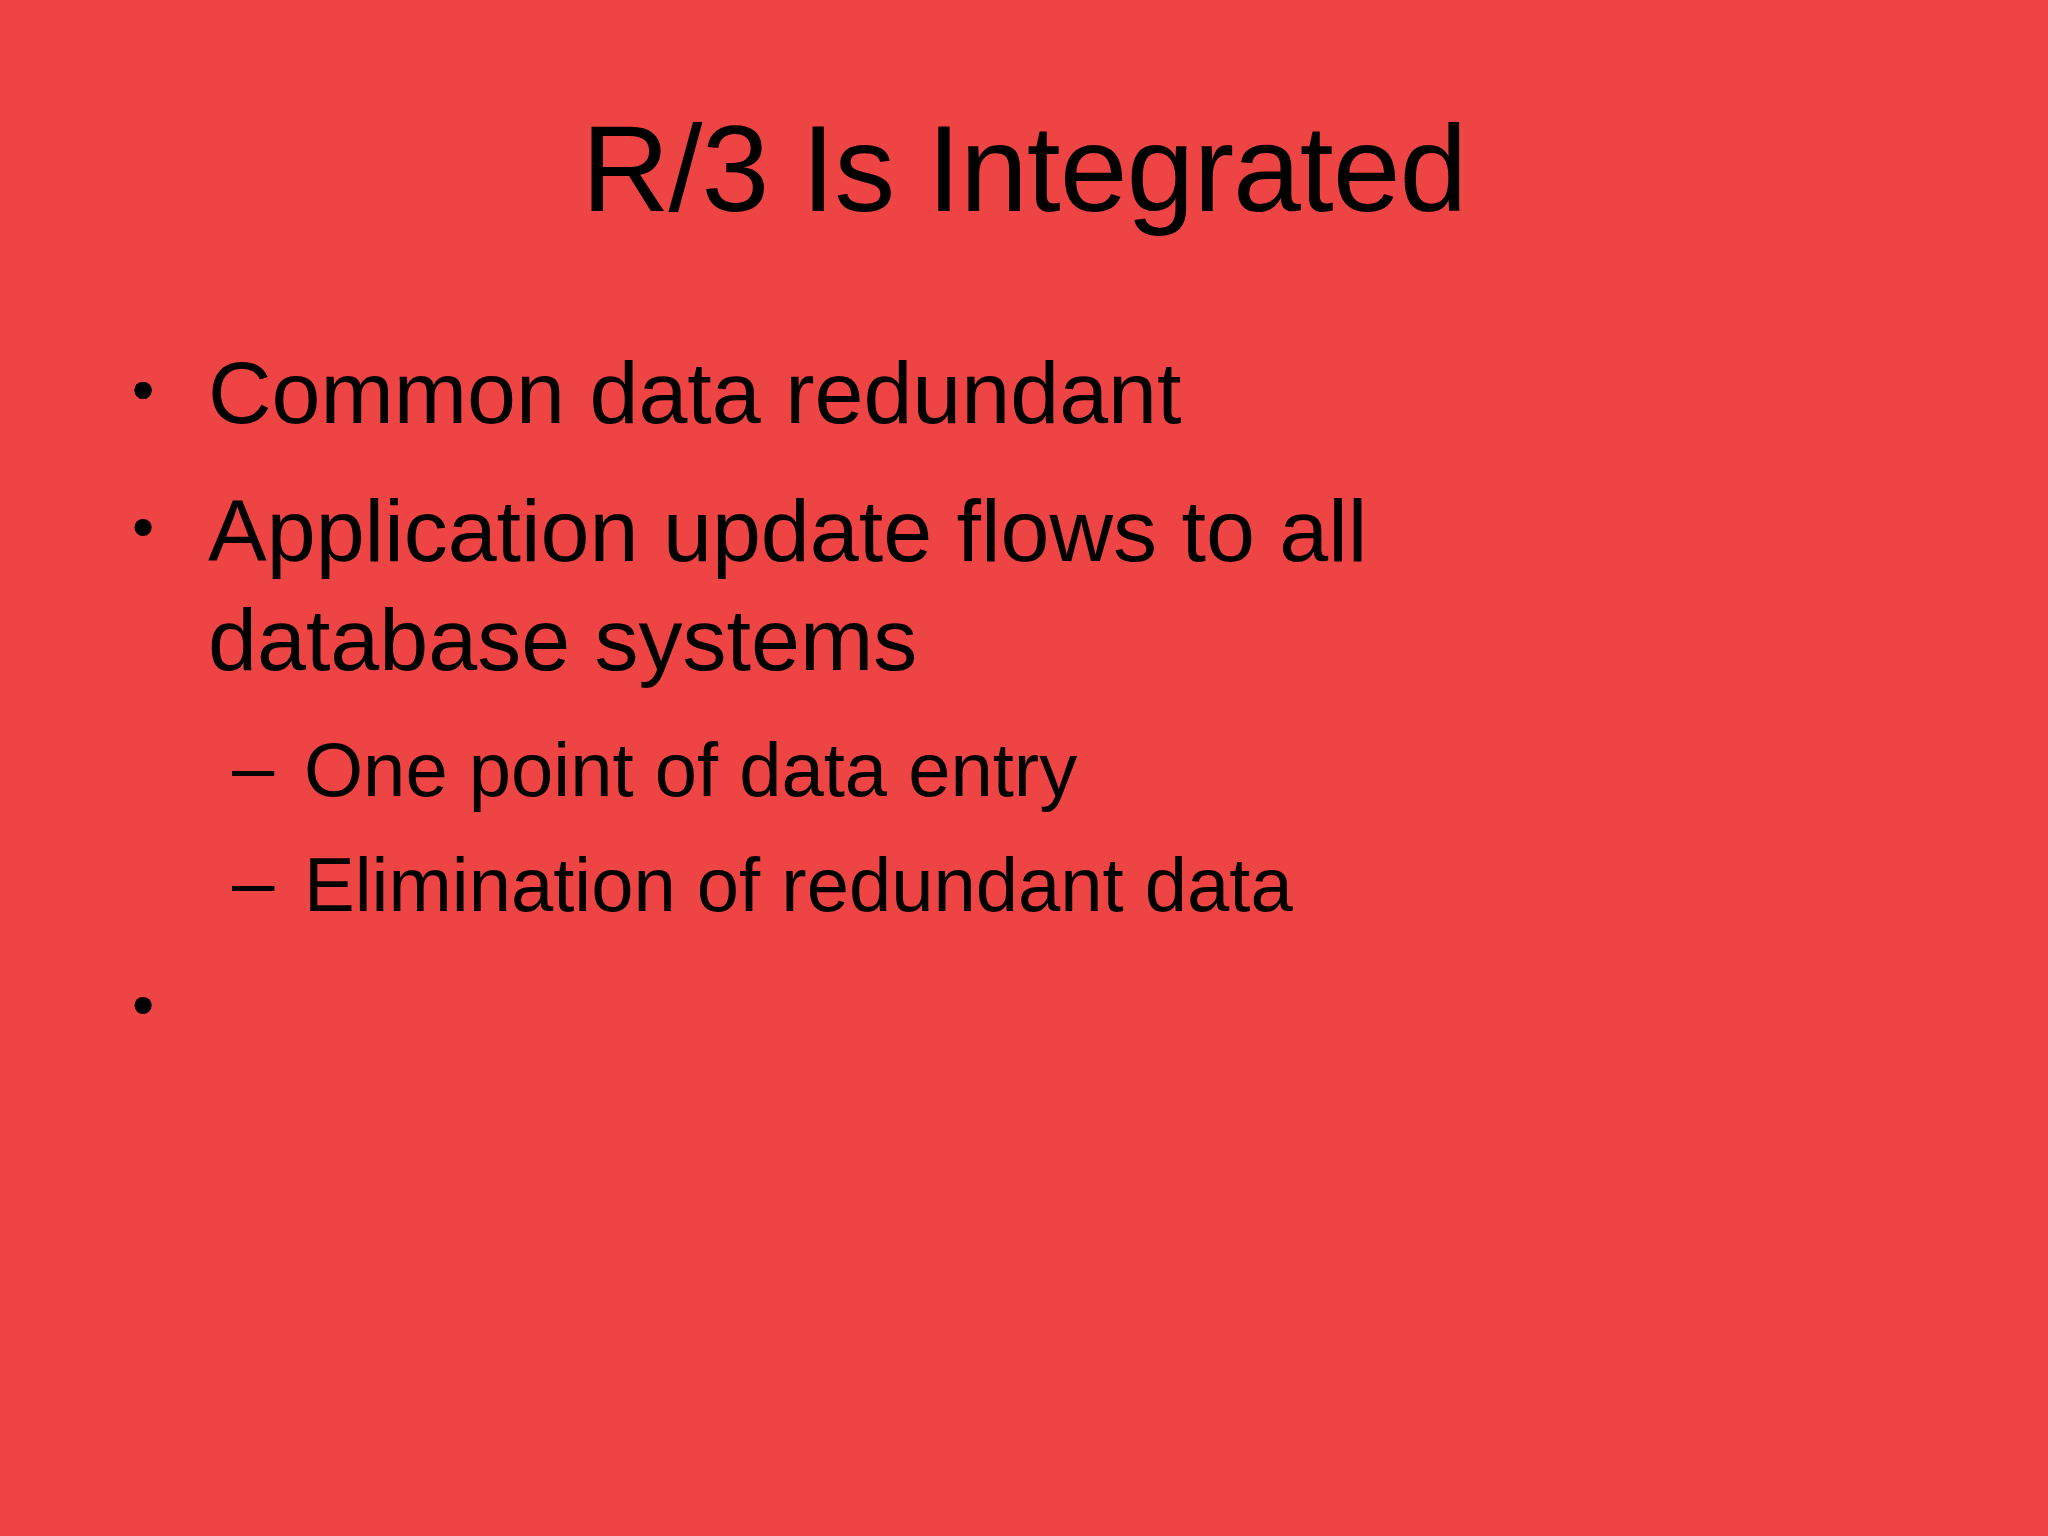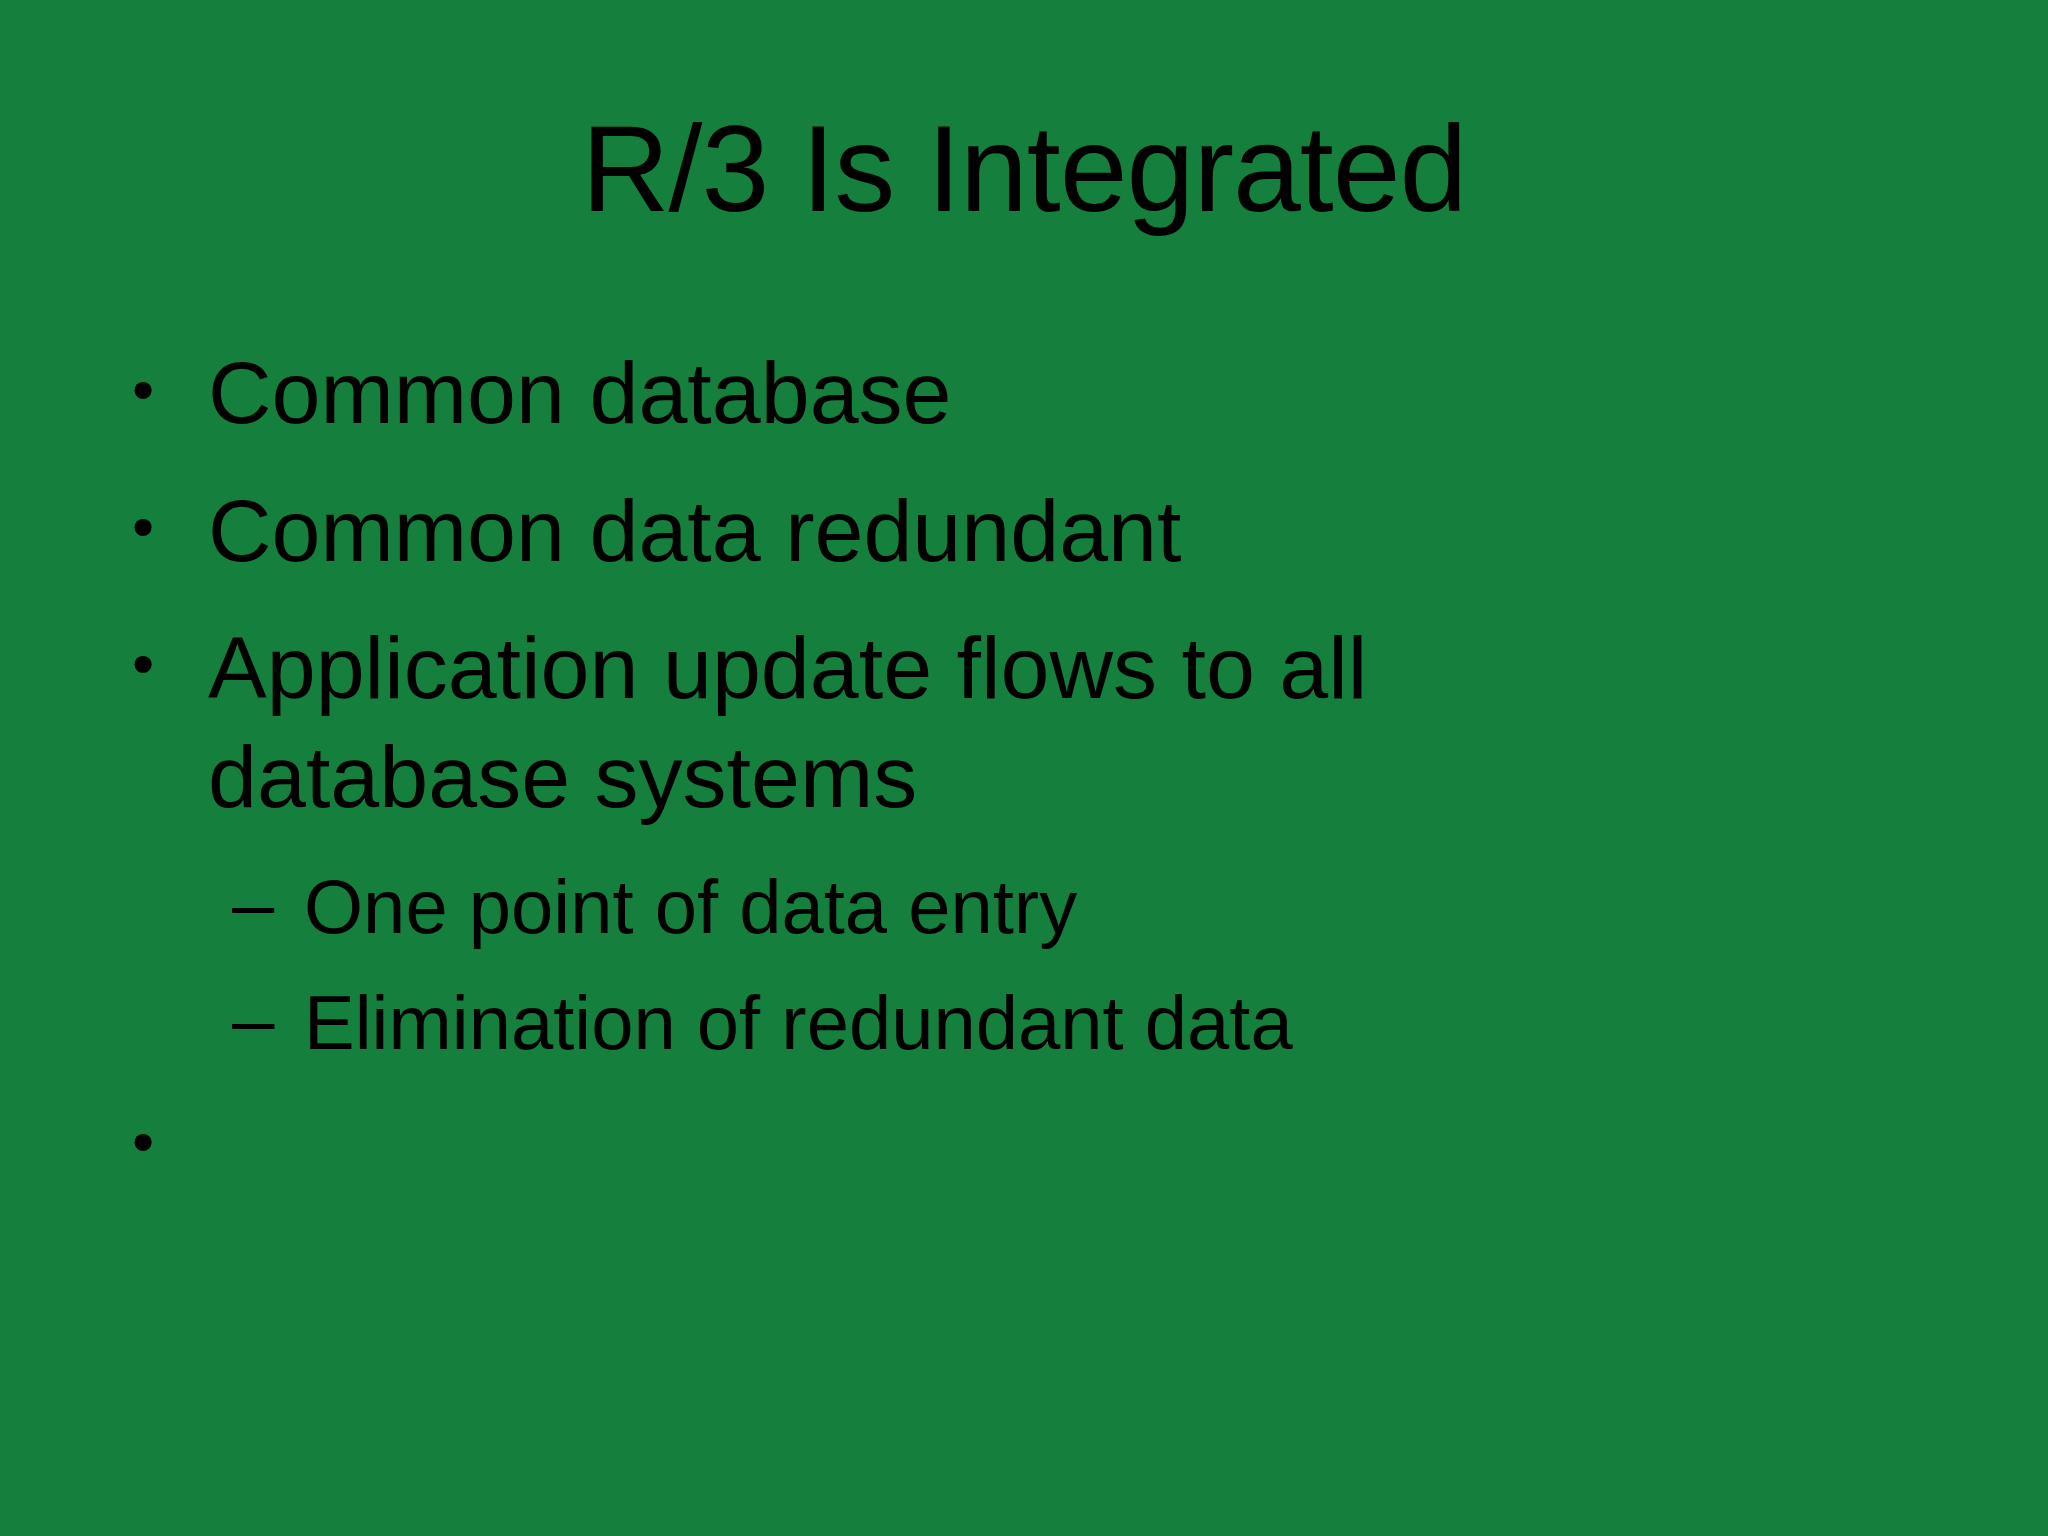--- a/index.html
+++ b/index.html
@@ -63,25 +63,25 @@
     font-size: 1em;
     top: -0.04em;
   }
   .bullet-text {
     display: inline;
   }
 </style>
 </head>
 <body>
 
-<div class="slide" style="background: #15803d; color: rgb(0, 0, 0);">
+<div class="slide" style="background: #ef4444; color: rgb(0, 0, 0);">
   <h1 class="slide-title">R/3 Is Integrated</h1>
 
   <div class="bullet-list">
-      <div class="bullet-item level-1"><span class="bullet-marker">•</span><span class="bullet-text">Common database</span></div>
+      <div class="bullet-item level-1"><span class="bullet-marker">•</span></div>
       <div class="bullet-item level-1"><span class="bullet-marker">•</span><span class="bullet-text">Common data redundant</span></div>
       <div class="bullet-item level-1"><span class="bullet-marker">•</span><span class="bullet-text">Application update flows to all database systems</span></div>
       <div class="bullet-item level-2"><span class="bullet-marker">–</span><span class="bullet-text">One point of data entry</span></div>
       <div class="bullet-item level-2"><span class="bullet-marker">–</span></div>
       <div class="bullet-item level-2"><span class="bullet-marker">–</span><span class="bullet-text">Elimination of redundant data</span></div>
       <div class="bullet-item level-1"><span class="bullet-marker">•</span></div>
     </div>
 </div>
 
 </body></html>

